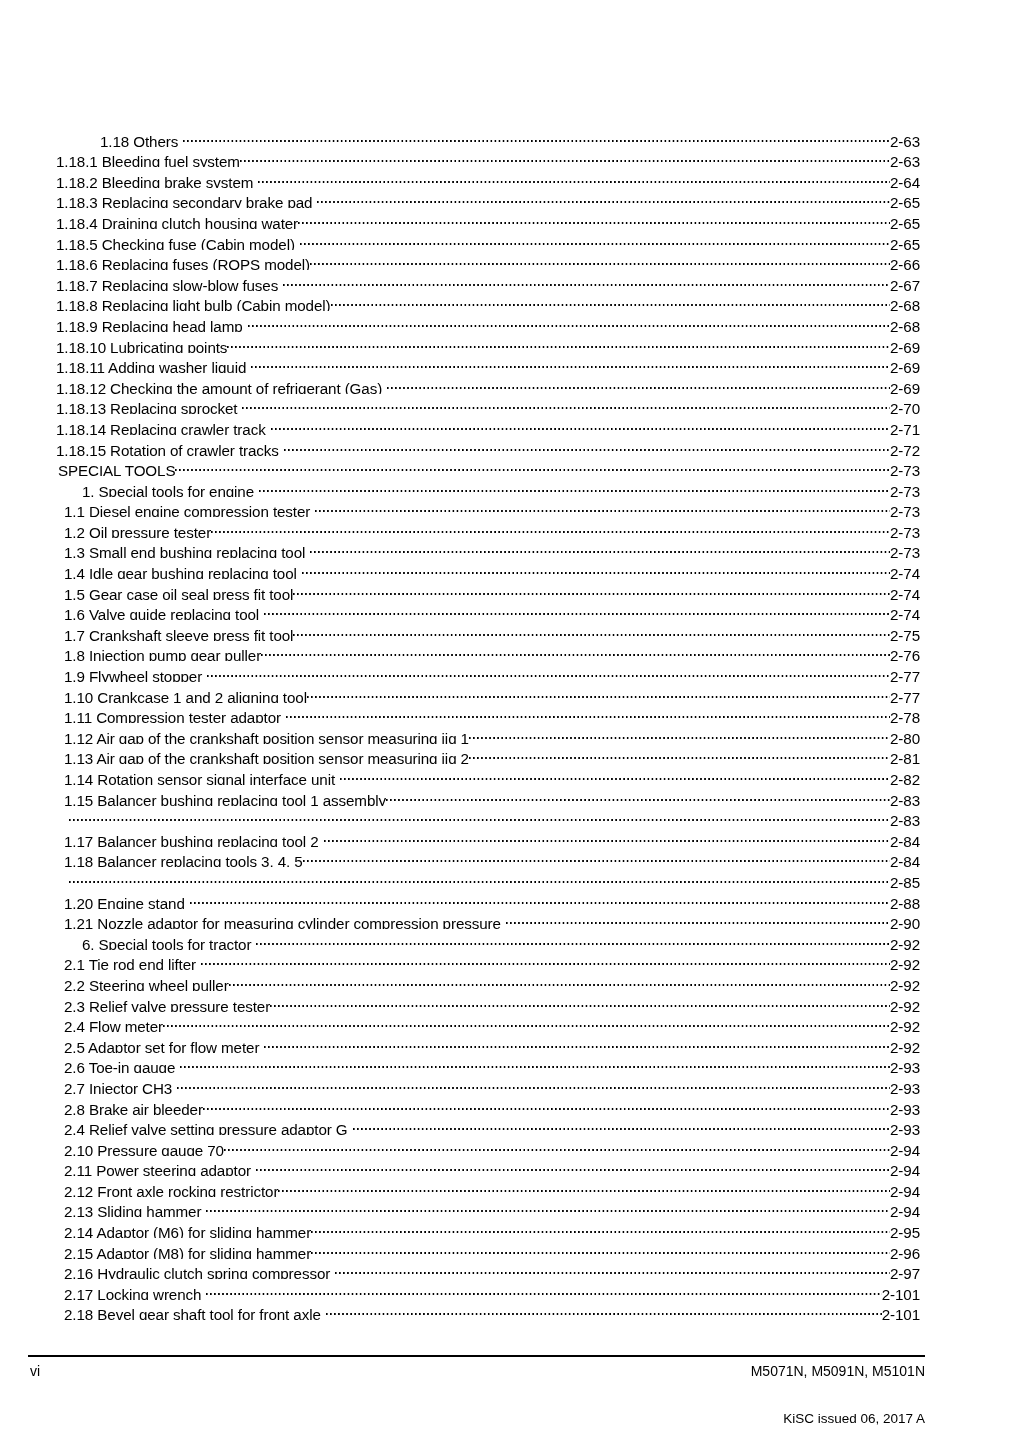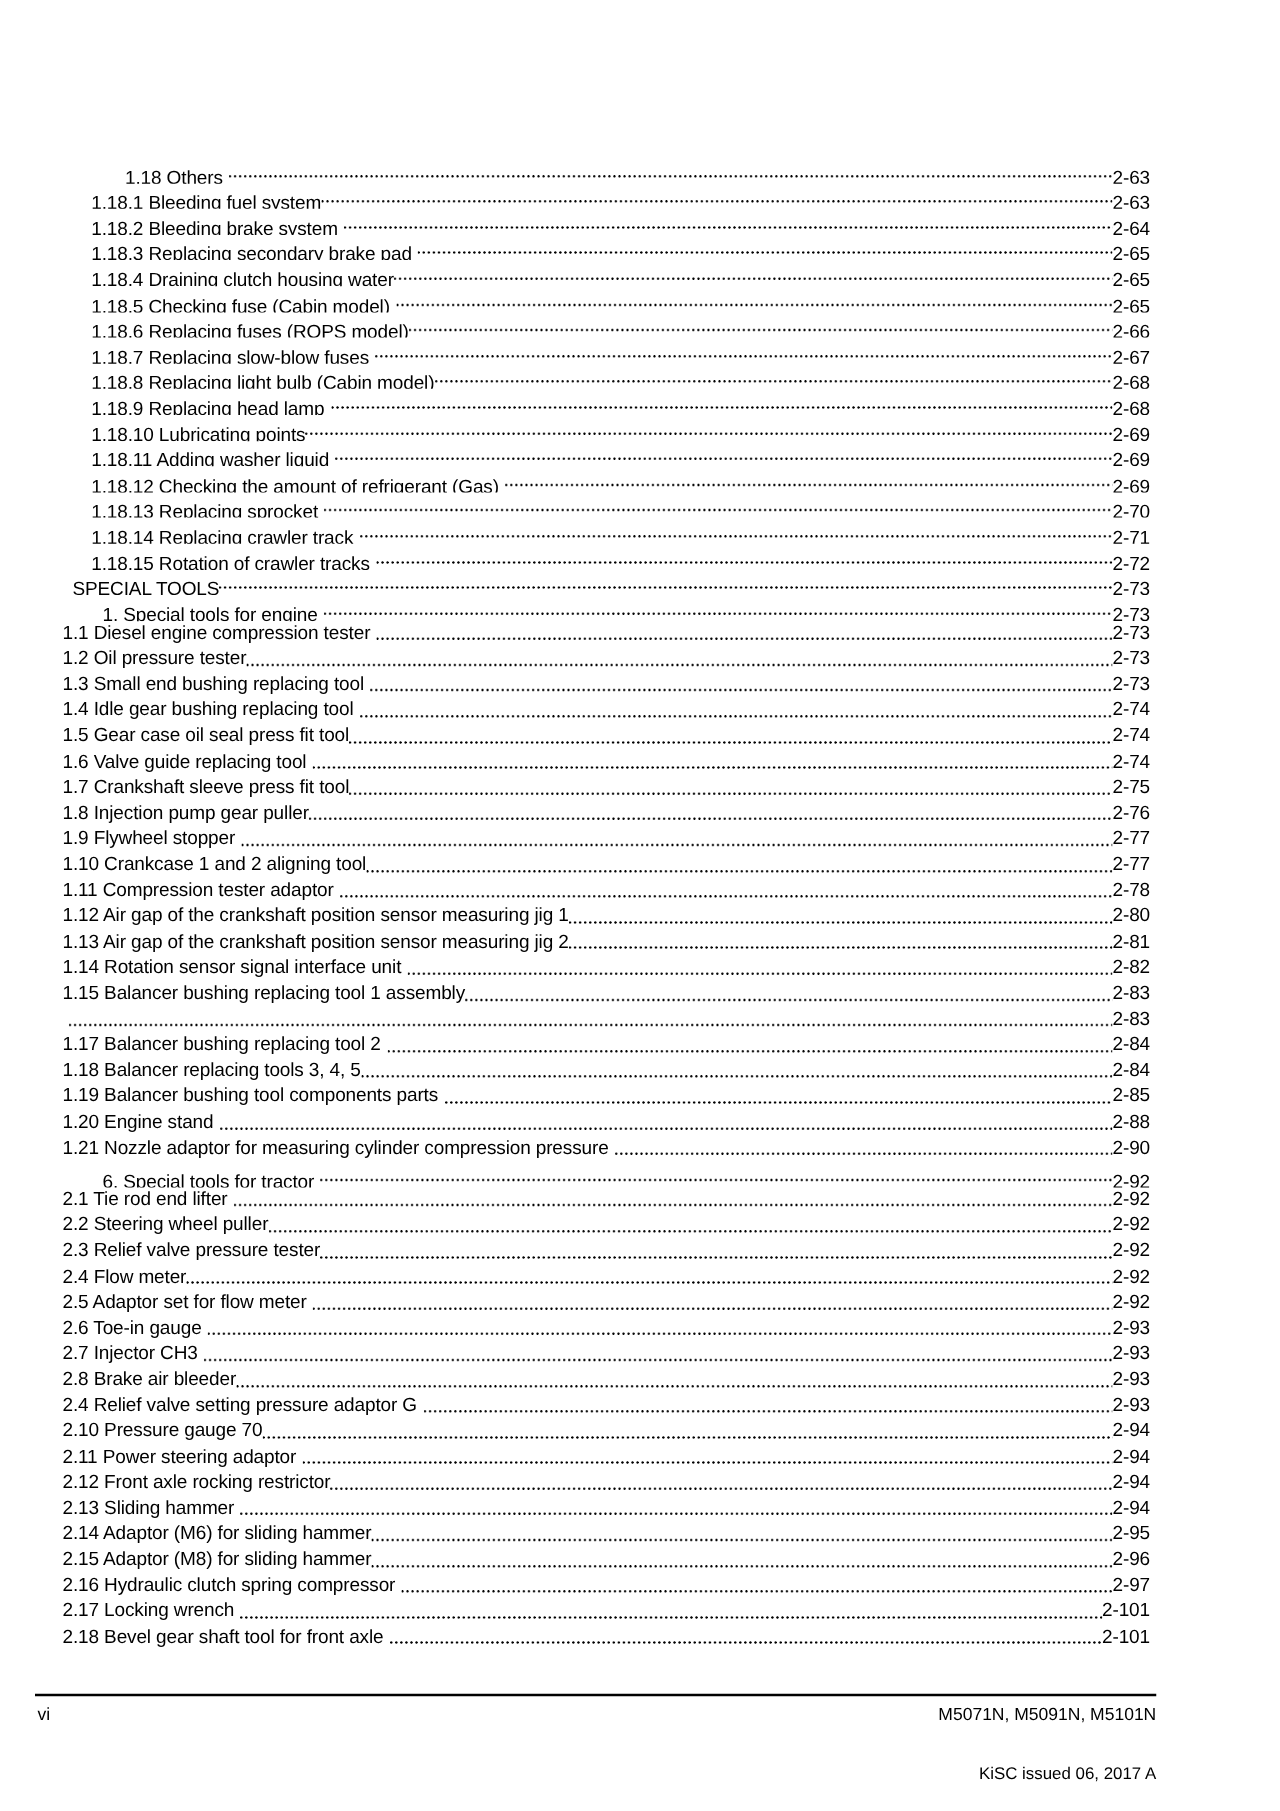--- a/index.html
+++ b/index.html
@@ -60,22 +60,22 @@
   .toc-page {
     flex: 0 0 auto;
     text-align: right;
     letter-spacing: -0.1px;
   }
 
   
   .lvl-0 { padding-left: 58px; }
   .lvl-1 { padding-left: 82px; }
   .lvl-2 { padding-left: 100px; }
-  .lvl-3 { padding-left: 50px; align-items: center; }
-  .lvl-4 { padding-left: 73px; }
+  .lvl-3 { padding-left: 64px; }
+  .lvl-4 { padding-left: 56px; }
 
   .toc-row .toc-page { padding-right: 104px; }
 
   
   .gap .toc-leader { margin-left: 5px; }
 
   
   #footer-rule {
     position: absolute;
     left: 28px;
@@ -284,21 +284,20 @@
       <span class="toc-label">1.17 Balancer bushing replacing tool 2</span>
       <span class="toc-leader"></span>
       <span class="toc-page">2-84</span>
     </div>
     <div class="toc-row lvl-3">
       <span class="toc-label">1.18 Balancer replacing tools 3, 4, 5</span>
       <span class="toc-leader"></span>
       <span class="toc-page">2-84</span>
     </div>
     <div class="toc-row lvl-3 gap">
-      <span class="toc-label">1.19 Balancer bushing tool components parts</span>
       <span class="toc-leader"></span>
       <span class="toc-page">2-85</span>
     </div>
     <div class="toc-row lvl-3 gap">
       <span class="toc-label">1.20 Engine stand</span>
       <span class="toc-leader"></span>
       <span class="toc-page">2-88</span>
     </div>
     <div class="toc-row lvl-3 gap">
       <span class="toc-label">1.21 Nozzle adaptor for measuring cylinder compression pressure</span>

